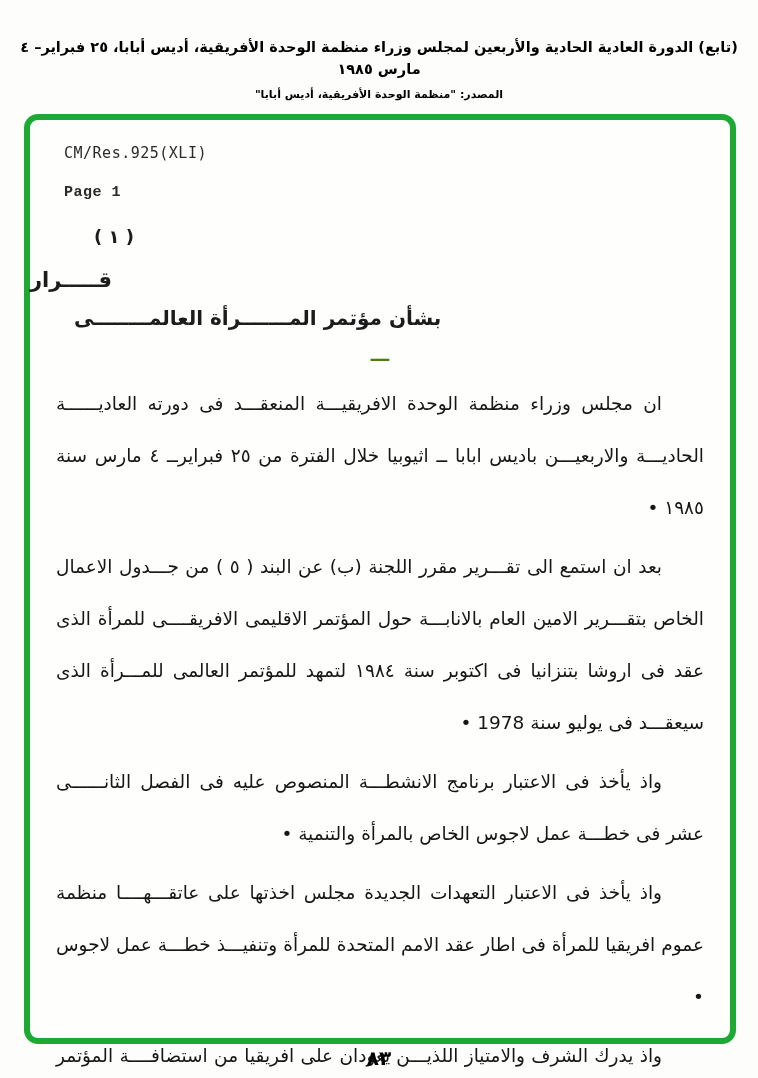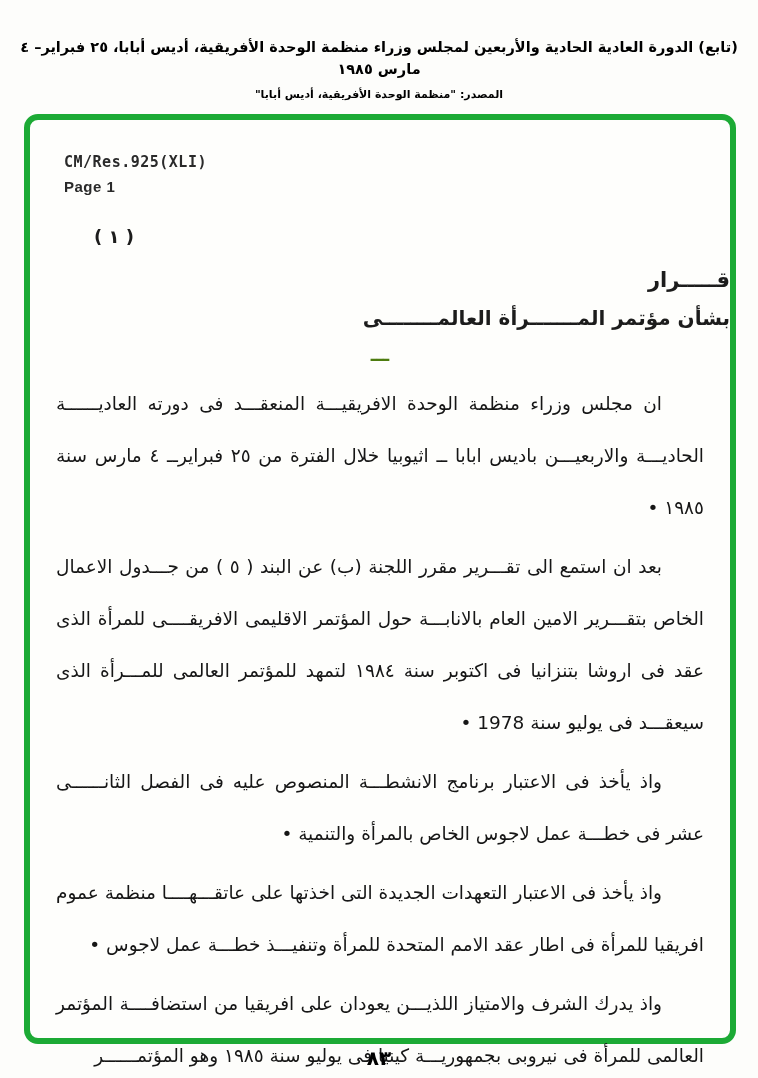--- a/index.html
+++ b/index.html
@@ -46,66 +46,66 @@
     border-radius: 14px;
     background: #fefefc;
   }
   
   .doc-ref {
     position: absolute;
     left: 34px;
     top: 24px;
     font-family: "DejaVu Sans Mono", monospace;
     font-size: 15px;
-    font-weight: bold;
+    font-weight: normal;
     color: #2a2a2a;
     letter-spacing: 0.5px;
-    margin-top: 9px;
   }
   .doc-page {
     position: absolute;
     left: 34px;
-    top: 58px;
-    font-family: Liberation Sans, sans-serif;
+    top: 64px;
+    font-family: Liberation Mono, monospace;
     font-size: 15px;
     font-weight: bold;
     color: #2a2a2a;
     letter-spacing: 0.5px;
   }
   .item-number {
     position: absolute;
     left: 64px;
     top: 106px;
     font-size: 18px;
     font-weight: bold;
     color: #1c1c1c;
     letter-spacing: 3px;
   }
   
   .res-title {
     position: absolute;
     top: 148px;
     left: 0;
     width: 100%;
-    text-align: right;
+    text-align: left;
     direction: rtl;
     font-size: 21px;
     font-weight: bold;
     color: #1c1c1c;
   }
   .res-subtitle {
     position: absolute;
     top: 186px;
     left: 0;
     width: 100%;
-    text-align: right;
+    text-align: left;
     direction: rtl;
     font-size: 20px;
     font-weight: bold;
     color: #1c1c1c;
+    padding-left: 44px;
   }
   .title-separator {
     position: absolute;
     top: 224px;
     left: 0;
     width: 100%;
     text-align: center;
     direction: rtl;
     font-size: 18px;
     font-weight: bold;
@@ -153,18 +153,18 @@
   <div class="doc-page">Page 1</div>
   <div class="item-number">( ١ )</div>
   <div class="res-title">قـــــرار</div>
   <div class="res-subtitle">بشأن مؤتمر المـــــــرأة العالمــــــــى</div>
   <div class="title-separator">ـــ</div>
 
   <div class="paragraphs">
     <p>ان مجلس وزراء منظمة الوحدة الافريقيـــة المنعقـــد فى دورته العاديــــــة الحاديـــة والاربعيـــن باديس ابابا ــ اثيوبيا خلال الفترة من ٢٥ فبرايرــ ٤ مارس سنة ١٩٨٥ •</p>
     <p>بعد ان استمع الى تقـــرير مقرر اللجنة (ب) عن البند ( ٥ ) من جـــدول الاعمال الخاص بتقـــرير الامين العام بالانابـــة حول المؤتمر الاقليمى الافريقــــى للمرأة الذى عقد فى اروشا بتنزانيا فى اكتوبر سنة ١٩٨٤ لتمهد للمؤتمر العالمى للمـــرأة الذى سيعقـــد فى يوليو سنة 1978 •</p>
     <p>واذ يأخذ فى الاعتبار برنامج الانشطـــة المنصوص عليه فى الفصل الثانــــــى عشر فى خطـــة عمل لاجوس الخاص بالمرأة والتنمية •</p>
-    <p>واذ يأخذ فى الاعتبار التعهدات الجديدة التى اخذتها على عاتقـــهــــا منظمة عموم افريقيا للمرأة فى اطار عقد الامم المتحدة للمرأة وتنفيـــذ خطـــة عمل لاجوس •</p>
+    <p>واذ يأخذ فى الاعتبار التعهدات الجديدة مجلس اخذتها على عاتقـــهــــا منظمة عموم افريقيا للمرأة فى اطار عقد الامم المتحدة للمرأة وتنفيـــذ خطـــة عمل لاجوس •</p>
     <p>واذ يدرك الشرف والامتياز اللذيـــن يعودان على افريقيا من استضافــــة المؤتمر العالمى للمرأة فى نيروبى بجمهوريـــة كينيا فى يوليو سنة ١٩٨٥ وهو المؤتمــــــر</p>
   </div>
 </div>
 
 <div class="footer-number">٨٣</div>
 
 </body></html>

